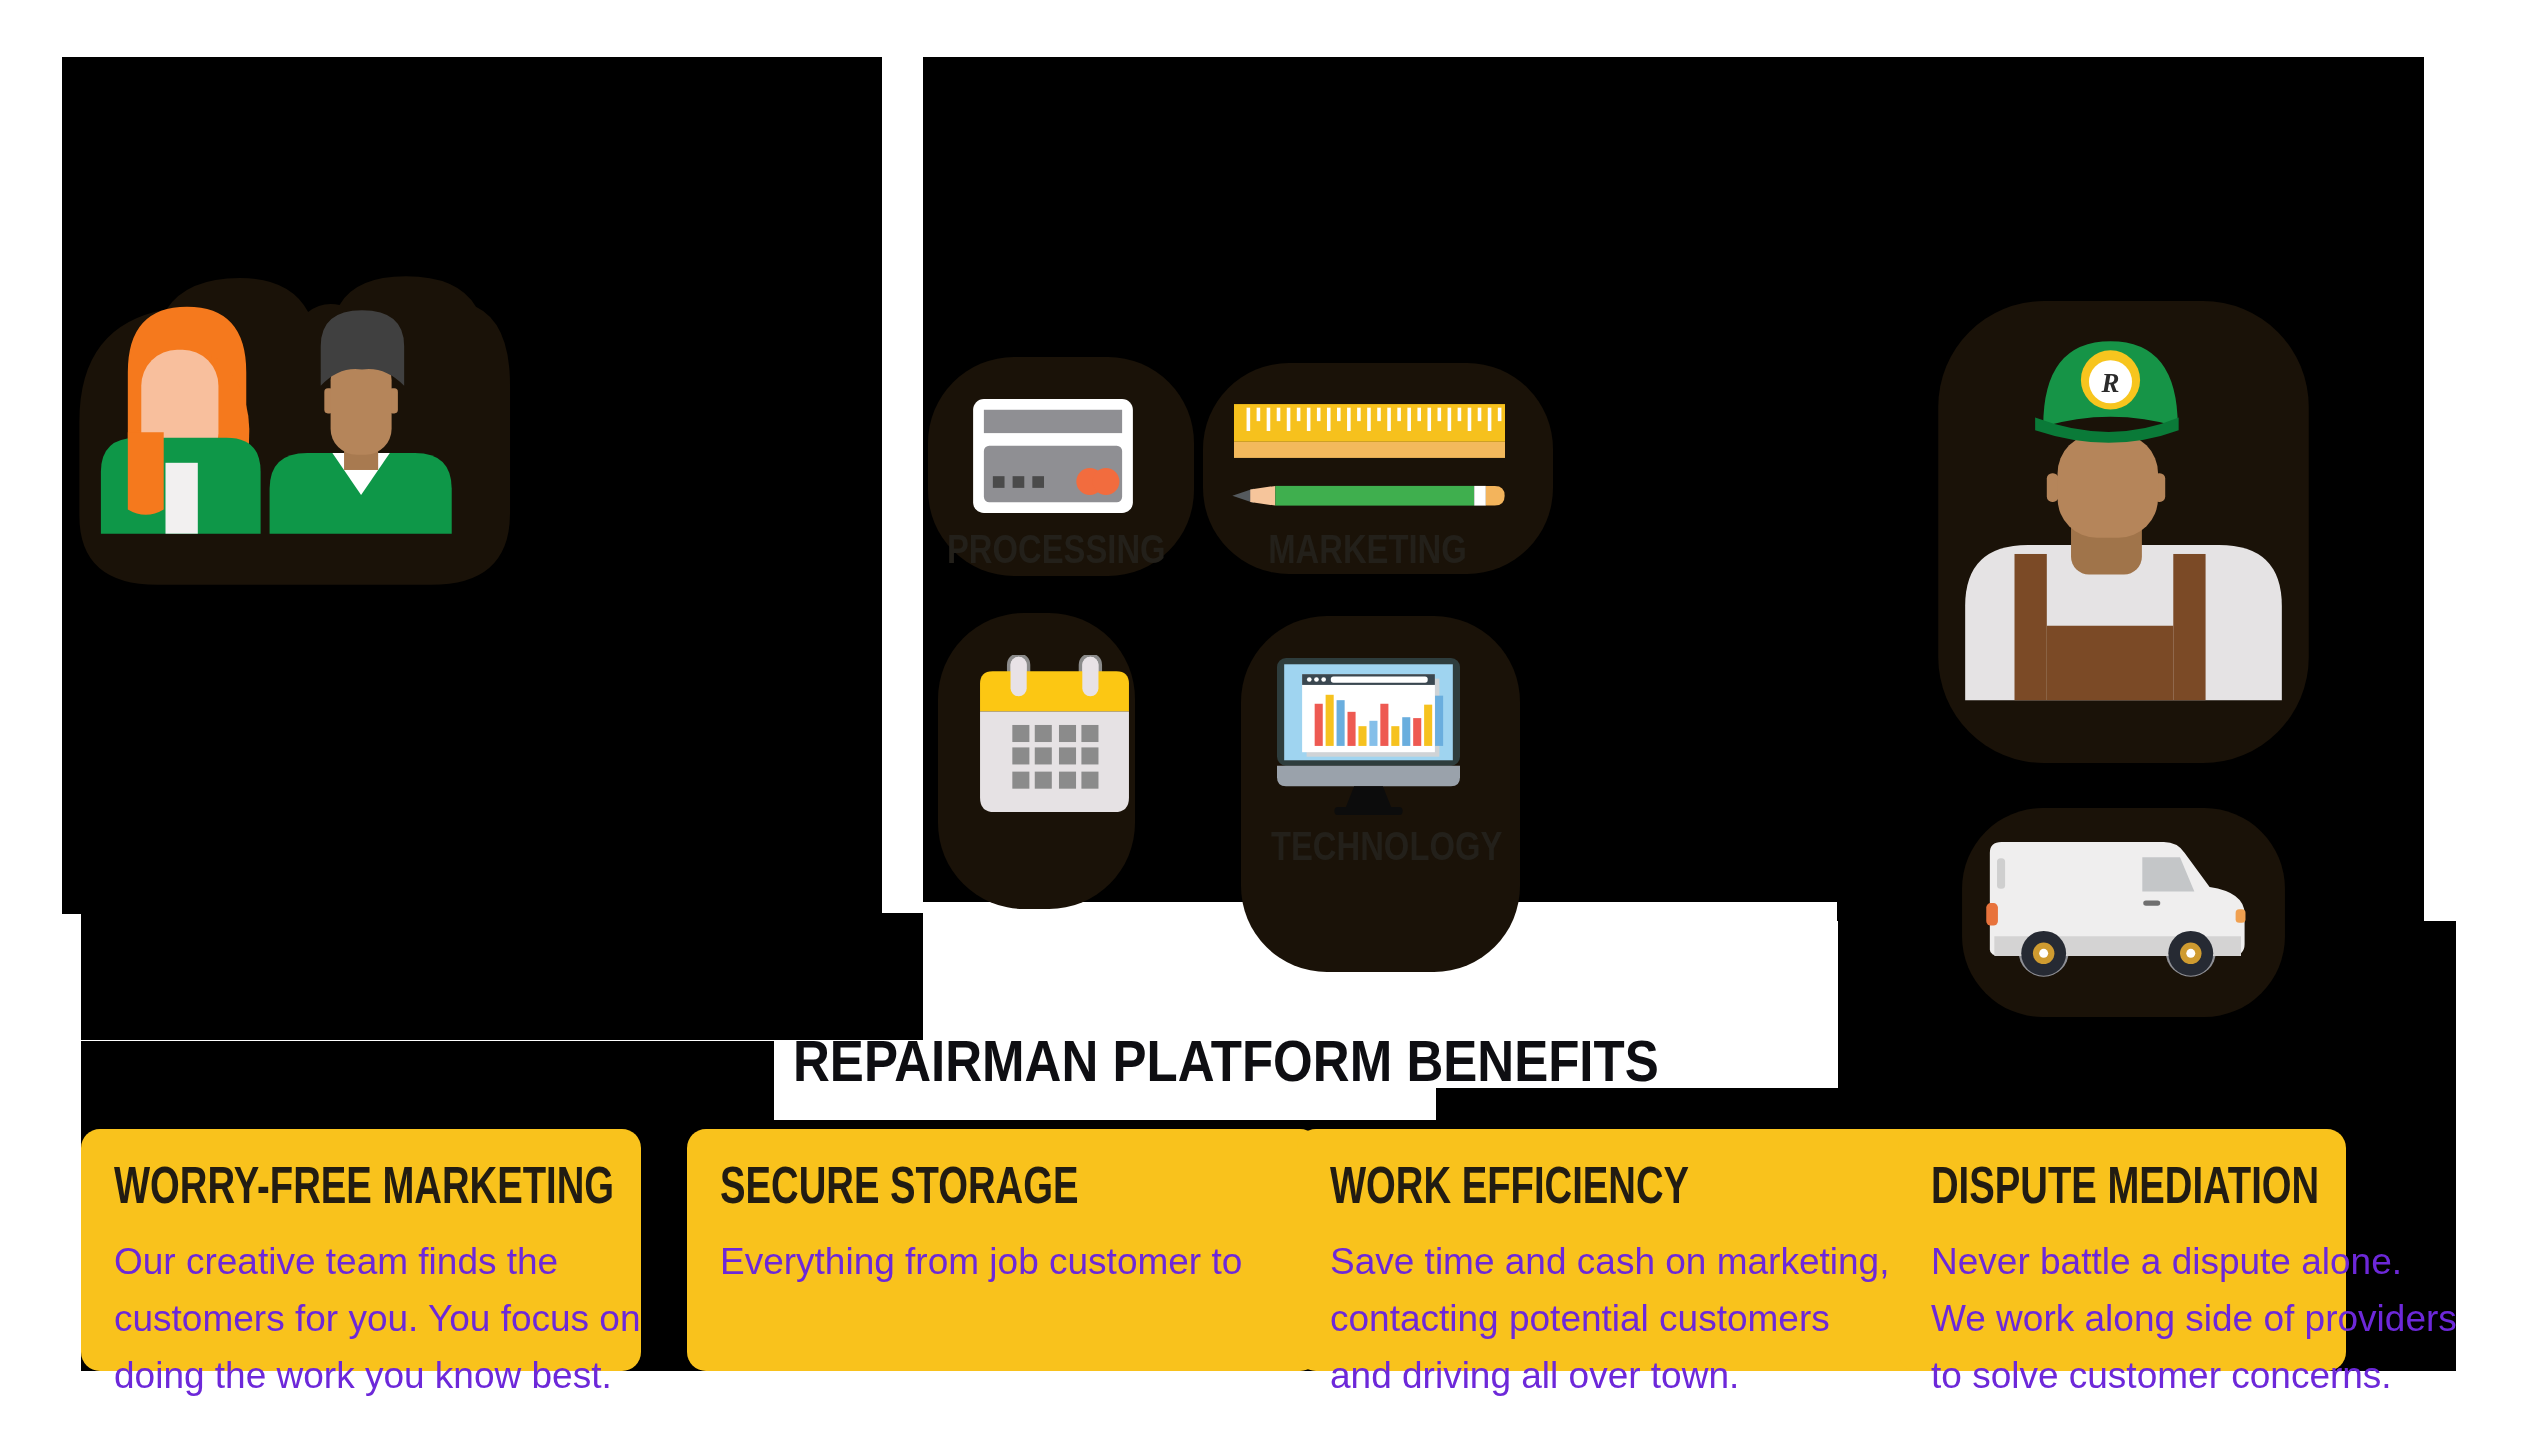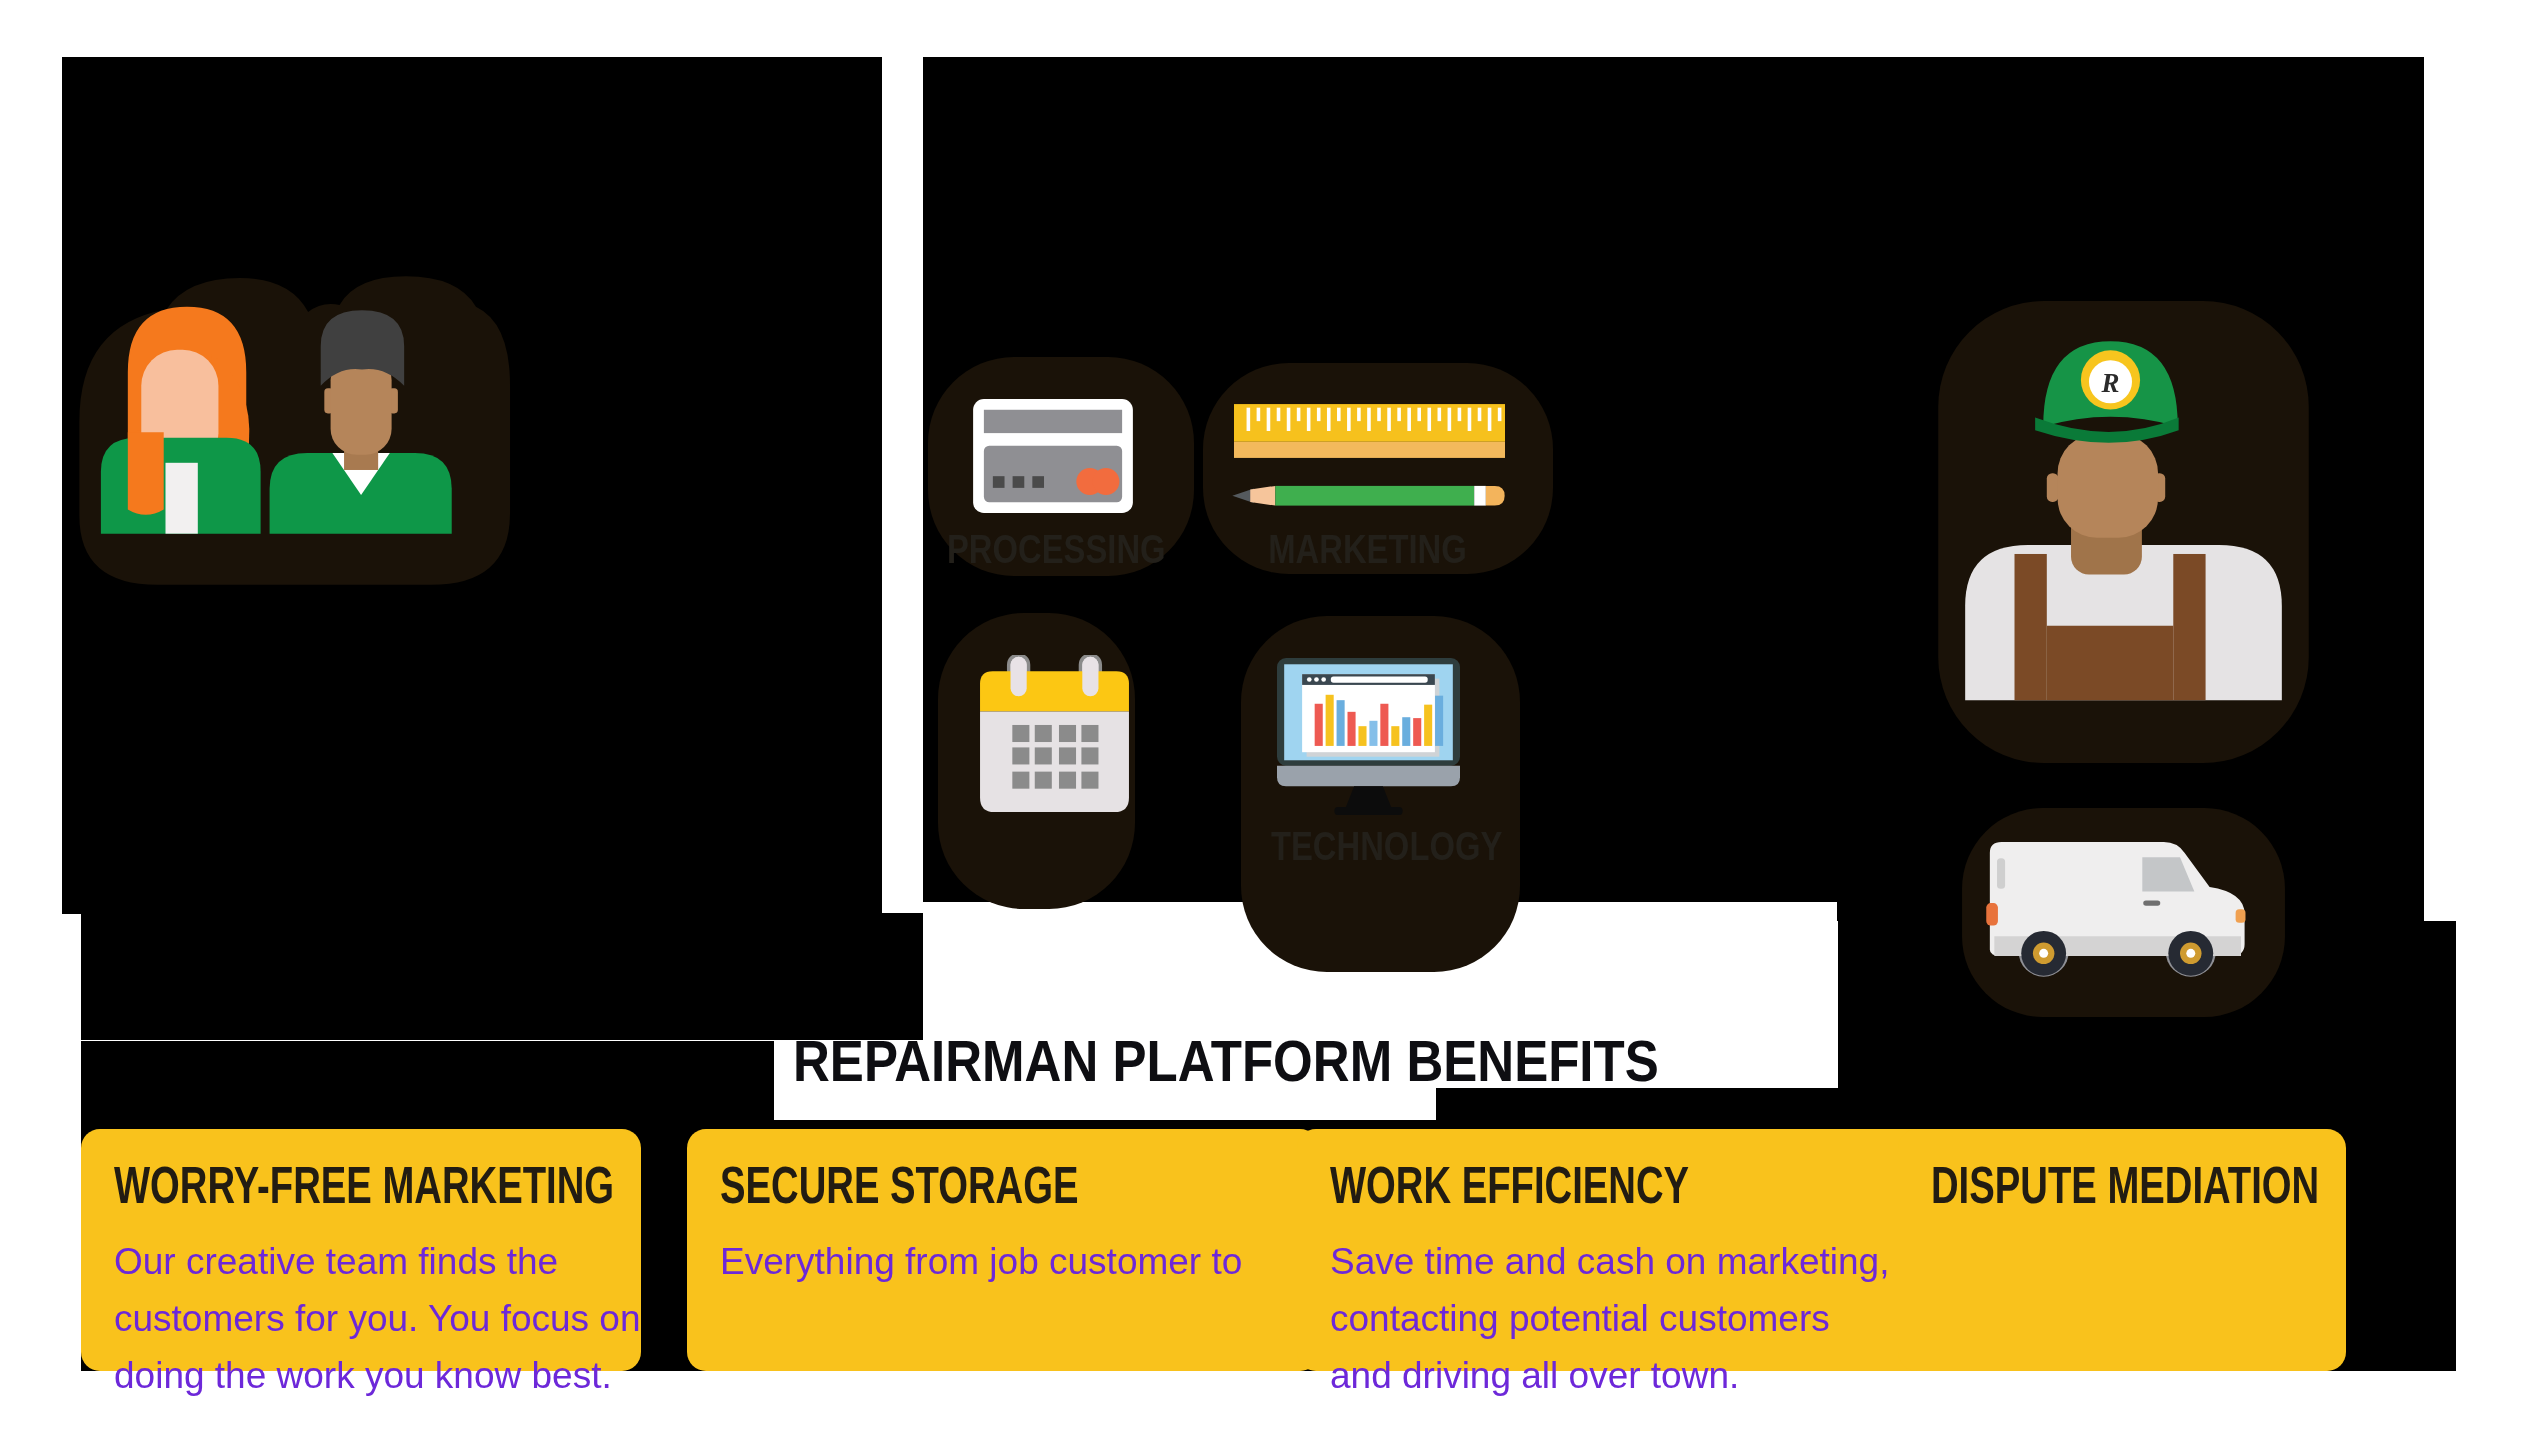--- a/index.html
+++ b/index.html
@@ -222,16 +222,21 @@
   <div class="abs card" style="left:1297px;width:640px;">
     <div class="card-heading">WORK EFFICIENCY</div>
     <div class="card-body">
       <span style="display:block">Save time and cash on marketing,</span>
       <span style="display:block">contacting potential customers</span>
       <span style="display:block">and driving all over town.</span>
     </div>
   </div>
   <div class="abs card" style="left:1898px;width:448px;">
     <div class="card-heading">DISPUTE MEDIATION</div>
+    <div class="card-body">
+      <span style="display:block">Never battle a dispute alone.</span>
+      <span style="display:block">We work along side of providers</span>
+      <span style="display:block">to solve customer concerns.</span>
+    </div>
   </div>
 
 </div>
 
 
 </body></html>

